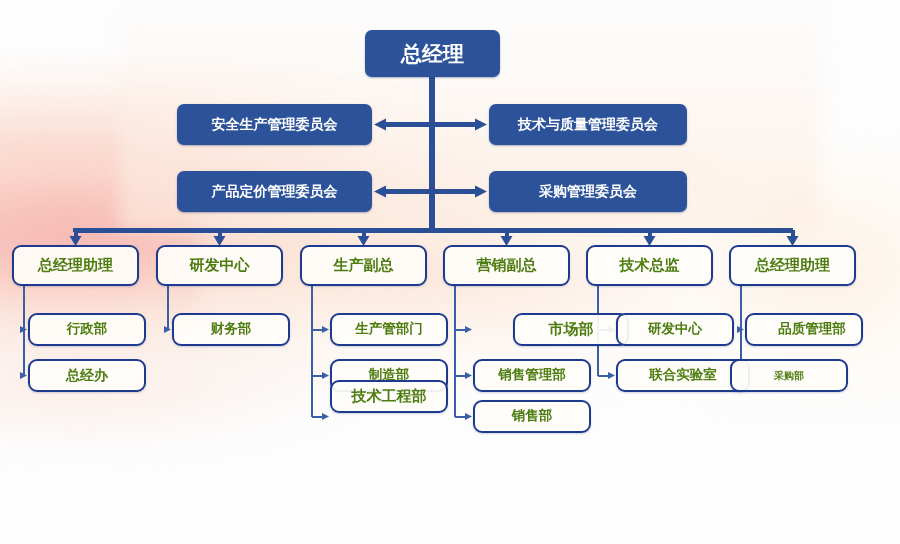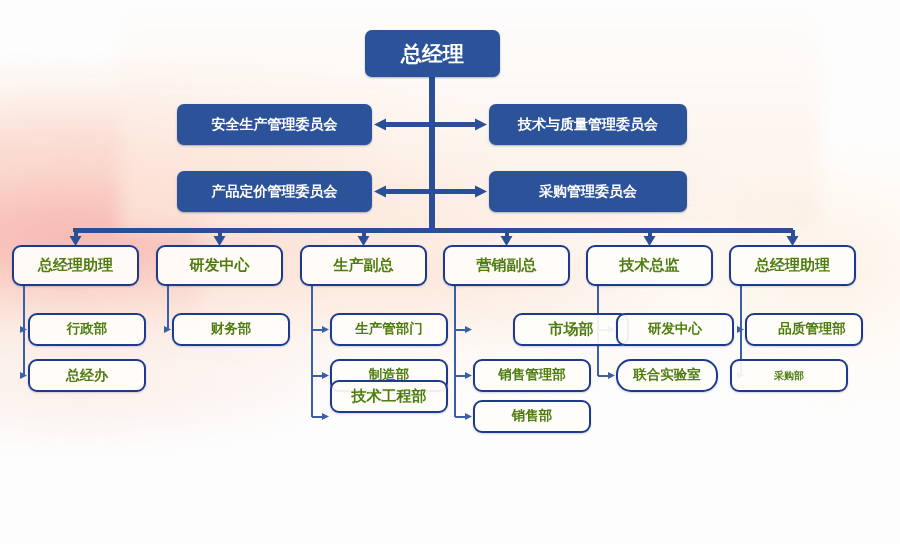--- a/index.html
+++ b/index.html
@@ -157,19 +157,19 @@
       <div class="node outline lead" style="left: 300px; top: 245px; width: 127px; height: 41px; font-size: 15px;">生产副总</div>
       <div class="node outline dept" style="left: 330px; top: 313px; width: 118px; height: 33px; font-size: 13.5px;">生产管部门</div>
       <div class="node outline dept" style="left: 330px; top: 359px; width: 118px; height: 33px; font-size: 13.5px;">制造部</div>
       <div class="node outline dept" style="left: 330px; top: 380px; width: 118px; height: 33px; font-size: 15px;">技术工程部</div>
       <div class="node outline lead" style="left: 443px; top: 245px; width: 127px; height: 41px; font-size: 15px;">营销副总</div>
       <div class="node outline dept" style="left: 473px; top: 313px; width: 116px; height: 33px; font-size: 15px; margin-left: 40px;">市场部</div>
       <div class="node outline dept" style="left: 473px; top: 359px; width: 118px; height: 33px; font-size: 13.5px;">销售管理部</div>
       <div class="node outline dept" style="left: 473px; top: 400px; width: 118px; height: 33px; font-size: 13.5px;">销售部</div>
       <div class="node outline lead" style="left: 586px; top: 245px; width: 127px; height: 41px; font-size: 15px;">技术总监</div>
       <div class="node outline dept" style="left: 616px; top: 313px; width: 118px; height: 33px; font-size: 13.5px;">研发中心</div>
-      <div class="node outline dept" style="left: 616px; top: 359px; width: 102px; height: 33px; font-size: 13.5px; border-radius: 15px;">联合实验室</div>
+      <div class="node outline dept" style="left: 616px; top: 359px; width: 134px; height: 33px; font-size: 13.5px;">联合实验室</div>
       <div class="node outline lead" style="left: 729px; top: 245px; width: 127px; height: 41px; font-size: 15px;">总经理助理</div>
       <div class="node outline dept" style="left: 745px; top: 313px; width: 118px; height: 33px; font-size: 13.5px; padding-left: 16px;">品质管理部</div>
       <div class="node outline dept" style="left: 730px; top: 359px; width: 118px; height: 33px; font-size: 10px;">采购部</div>
     </div>
 
 </div>
 
 </body></html>

